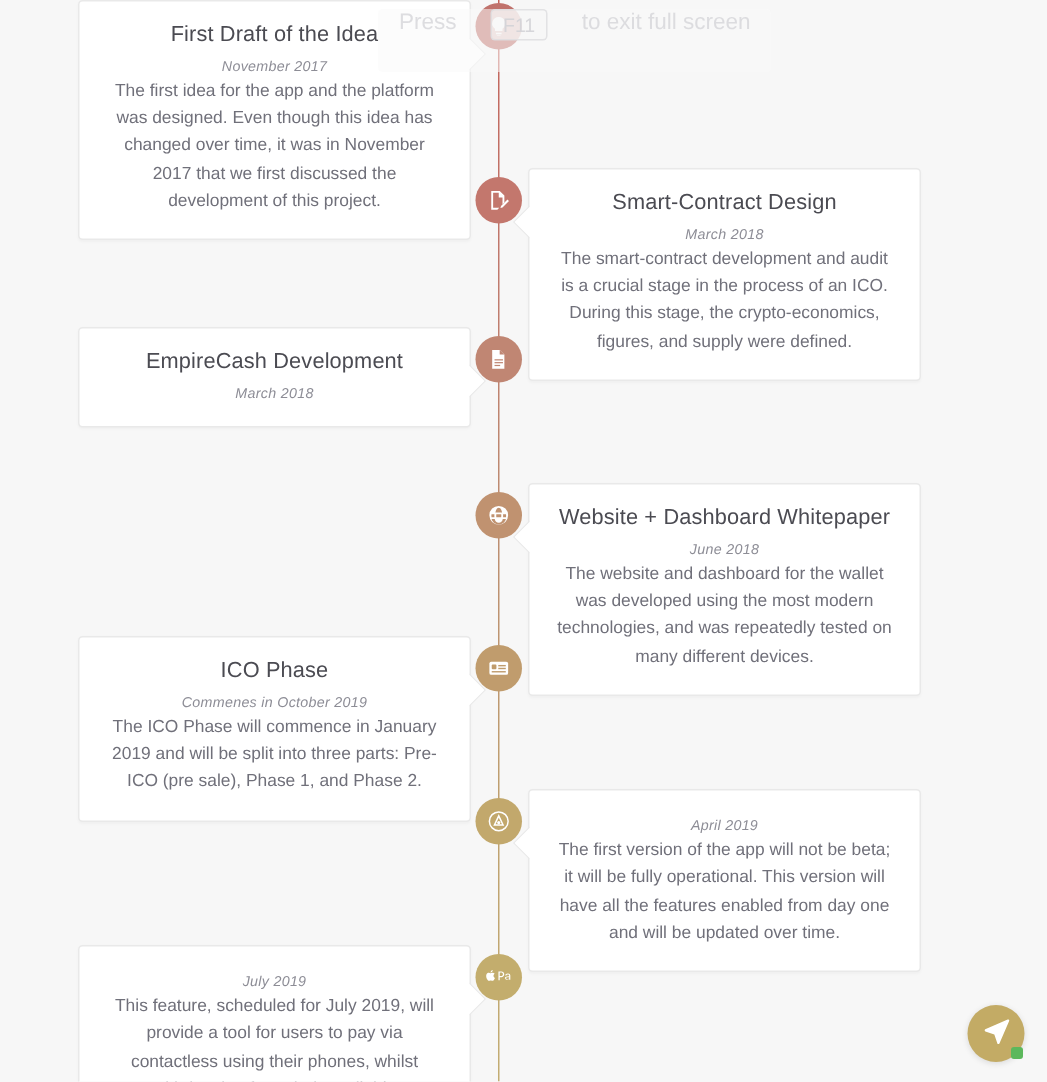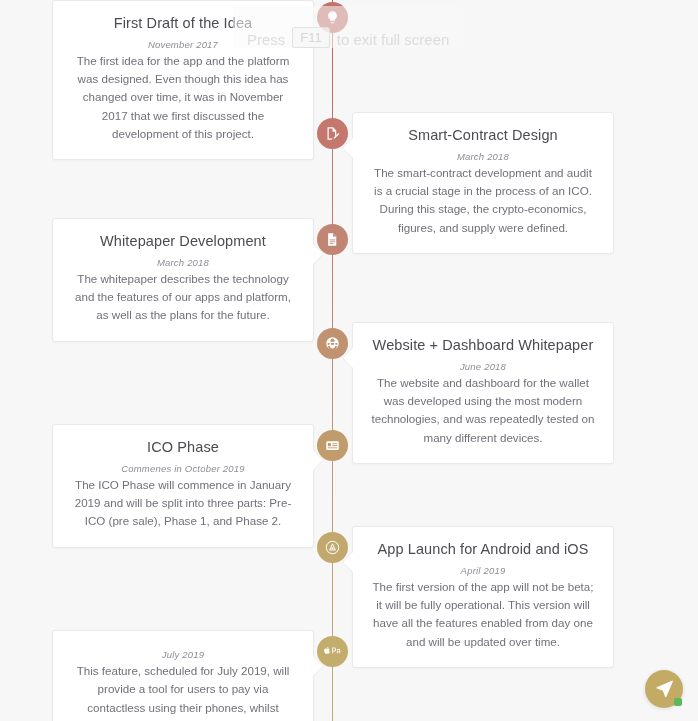--- a/index.html
+++ b/index.html
@@ -115,26 +115,26 @@
     display: flex;
     align-items: center;
     justify-content: center;
     color: #ffffff;
   }
   .marker svg { display: block; }
 
   
   #fs-toast {
     position: absolute;
-    left: 233px;
+    left: 252px;
     top: 6px;
     height: 42px;
     display: flex;
-    align-items: flex-end;
-    gap: 7px;
+    align-items: flex-start;
+    gap: 23px;
     padding: 0 14px;
     border-radius: 3px;
     background: rgba(250,250,250,0.55);
     color: rgba(215,215,218,0.85);
     font-size: 15px;
     white-space: nowrap;
     pointer-events: none;
   }
   #fs-toast .keycap {
     display: inline-block;
@@ -200,23 +200,22 @@
         <span>
           <svg width="15" height="15" viewBox="0 0 24 24" fill="#ffffff">
             <path d="M4 2h9l5 5v7.5l-2 2V9h-4V4H6v16h6.5l-2 2H4z"></path>
             <path d="M21.3 11.1 22.9 12.7 16 19.6l-2.2.6.6-2.2z"></path>
           </svg>
         </span>
       </div>
     </div>
     <div class="entry left" style="top: 0px;">
       <div class="card" style="top: 218px;">
-        <div class="card-title">Whitepaper Development</div>
+        <div class="card-title">EmpireCash Development</div>
         <div class="card-date">March 2018</div>
-        <div class="card-body">The whitepaper describes the technology and the features of our apps and platform, as well as the plans for the future.</div>
       </div>
       <div class="marker" style="top: 224px; background: rgb(192, 134, 115);">
         <span>
           <svg width="15" height="15" viewBox="0 0 24 24" fill="#ffffff">
             <path d="M5 2h8l5 5v15H5z"></path>
             <path d="M13 2v5h5" fill="#c08673"></path>
             <rect x="7.5" y="12" width="9" height="1.3" fill="#c08673"></rect>
             <rect x="7.5" y="15" width="9" height="1.3" fill="#c08673"></rect>
             <rect x="7.5" y="18" width="6" height="1.3" fill="#c08673"></rect>
           </svg>
@@ -250,21 +249,20 @@
             <rect x="4.5" y="8" width="5" height="5" rx="1" fill="#c09c6d"></rect>
             <rect x="11.5" y="8.5" width="8" height="1.5" fill="#c09c6d"></rect>
             <rect x="11.5" y="11.5" width="8" height="1.5" fill="#c09c6d"></rect>
             <rect x="4.5" y="15" width="15" height="1.5" fill="#c09c6d"></rect>
           </svg>
         </span>
       </div>
     </div>
     <div class="entry right" style="top: 0px;">
       <div class="card" style="top: 526px;">
-        <div class="card-title">App Launch for Android and iOS</div>
         <div class="card-date">April 2019</div>
         <div class="card-body">The first version of the app will not be beta; it will be fully operational. This version will have all the features enabled from day one and will be updated over time.</div>
       </div>
       <div class="marker" style="top: 532px; background: rgb(194, 168, 108);">
         <span>
           <svg width="15" height="15" viewBox="0 0 24 24" fill="#ffffff">
             <circle cx="12" cy="12" r="10" fill="none" stroke="#ffffff" stroke-width="1.6"></circle>
             <path d="M12 6.2 16.6 16H7.4z" fill="none" stroke="#ffffff" stroke-width="1.6"></path>
             <circle cx="12" cy="13.4" r="1.7"></circle>
           </svg>

